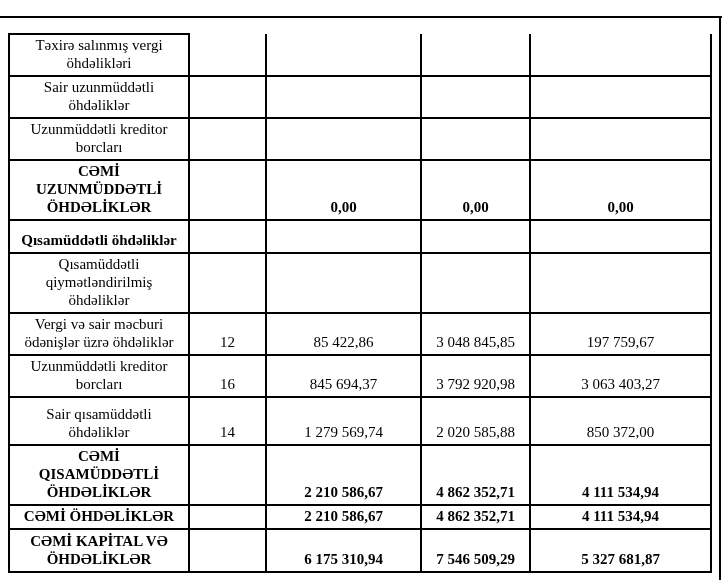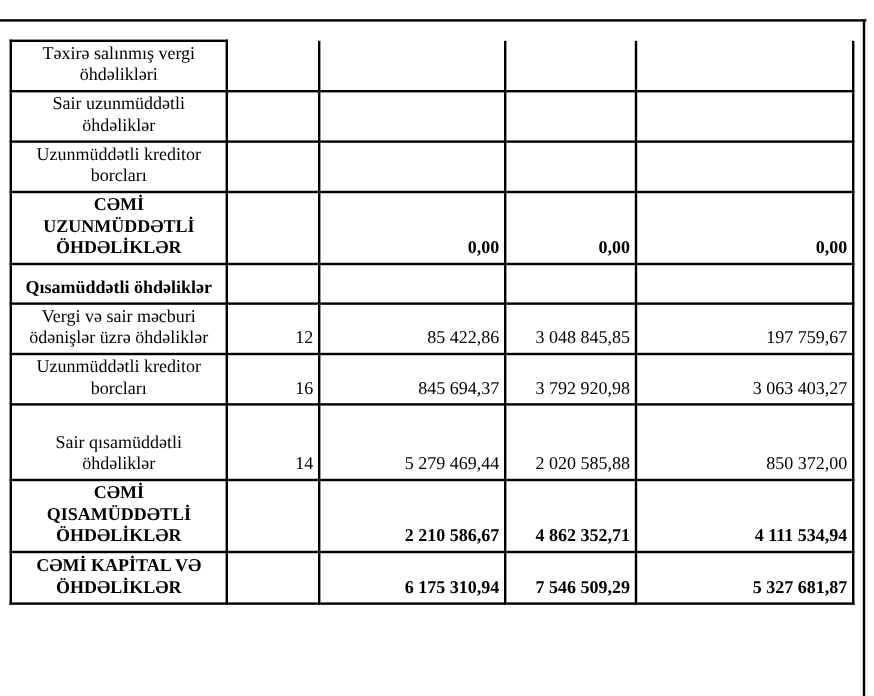--- a/index.html
+++ b/index.html
@@ -46,21 +46,21 @@
     line-height: 18px;
     padding: 1px 4px 3px 4px;
     overflow: hidden;
   }
   td.c-label {
     text-align: center;
     padding-left: 6px;
     white-space: pre-line;
   }
   td.c-note, td.c-val {
-    text-align: right;
+    text-align: center;
   }
   tr.bold td {
     font-weight: bold;
     margin-top: 26px;
   }
   
   tr.first-row td.no-top {
     border-top: none;
   }
 </style>
@@ -112,48 +112,64 @@
       <td class="c-val">0,00</td>
       <td class="c-val">0,00</td>
     </tr>
     <tr class="bold" style="height:33px">
       <td class="c-label">Qısamüddətli öhdəliklər</td>
       <td class="c-note"></td>
       <td class="c-val"></td>
       <td class="c-val"></td>
       <td class="c-val"></td>
     </tr>
+    <tr style="height:57px">
+      <td class="c-label">Qısamüddətli
+qiymətləndirilmiş
+öhdəliklər</td>
+      <td class="c-note"></td>
+      <td class="c-val"></td>
+      <td class="c-val"></td>
+      <td class="c-val"></td>
+    </tr>
     <tr style="height:39px">
       <td class="c-label">Vergi və sair məcburi
 ödənişlər üzrə öhdəliklər</td>
       <td class="c-note">12</td>
       <td class="c-val">85 422,86</td>
       <td class="c-val">3 048 845,85</td>
       <td class="c-val">197 759,67</td>
     </tr>
     <tr style="height:35px">
       <td class="c-label">Uzunmüddətli kreditor
 borcları</td>
       <td class="c-note">16</td>
       <td class="c-val">845 694,37</td>
       <td class="c-val">3 792 920,98</td>
       <td class="c-val">3 063 403,27</td>
     </tr>
-    <tr style="height:63px">
+    <tr style="height:48px">
       <td class="c-label">Sair qısamüddətli
 öhdəliklər</td>
       <td class="c-note">14</td>
-      <td class="c-val">5 279 469,44</td>
+      <td class="c-val">1 279 569,74</td>
       <td class="c-val">2 020 585,88</td>
       <td class="c-val">850 372,00</td>
     </tr>
     <tr class="bold" style="height:51px">
       <td class="c-label">CƏMİ
 QISAMÜDDƏTLİ
 ÖHDƏLİKLƏR</td>
+      <td class="c-note"></td>
+      <td class="c-val">2 210 586,67</td>
+      <td class="c-val">4 862 352,71</td>
+      <td class="c-val">4 111 534,94</td>
+    </tr>
+    <tr class="bold" style="height:22px">
+      <td class="c-label">CƏMİ ÖHDƏLİKLƏR</td>
       <td class="c-note"></td>
       <td class="c-val">2 210 586,67</td>
       <td class="c-val">4 862 352,71</td>
       <td class="c-val">4 111 534,94</td>
     </tr>
     <tr class="bold" style="height:43px">
       <td class="c-label">CƏMİ KAPİTAL VƏ
 ÖHDƏLİKLƏR</td>
       <td class="c-note"></td>
       <td class="c-val">6 175 310,94</td>

